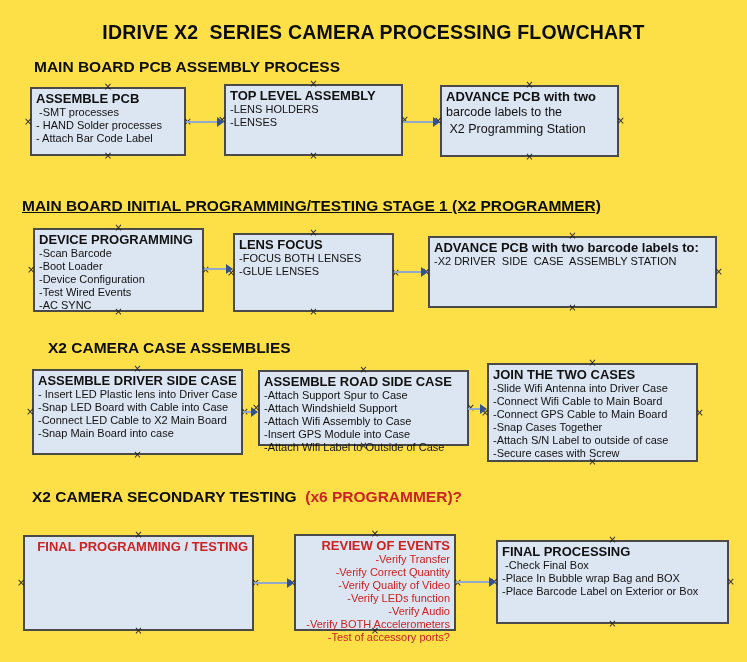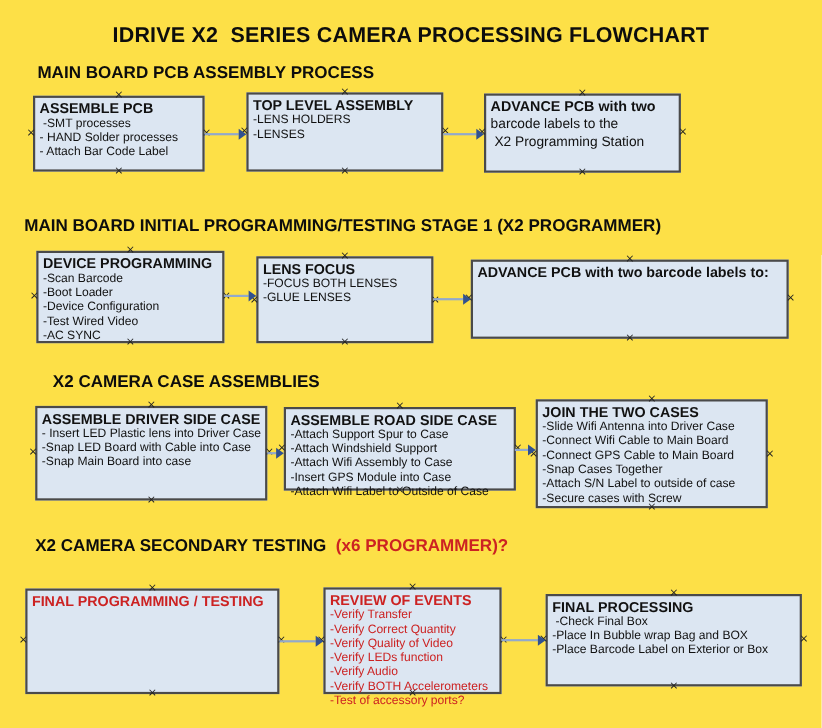--- a/index.html
+++ b/index.html
@@ -21,21 +21,21 @@
   .section-header{
     position:absolute;font-size:15.5px;font-weight:bold;white-space:pre;color:#0d0d0d;
   }
   .section-header .red{color:var(--red_text);}
   .fbox{
     position:absolute;box-sizing:border-box;background:var(--box_fill);
     border:2px solid var(--box_border);padding:2px 4px 0 4px;overflow:visible;
   }
   .fbox-title{font-size:13px;font-weight:bold;line-height:15px;white-space:pre;}
   .fbox-line{font-size:11px;line-height:13px;white-space:pre;}
-  .fbox.red .fbox-title,.fbox.red .fbox-line{color:var(--red_text);}
+  .fbox.red .fbox-title,.fbox.red .fbox-line{color:var(--red_text);text-align:right;}
   .fbox.bold-lines .fbox-line{font-weight:normal;font-size:12.5px;line-height:17px;}
   .cp{
     position:absolute;font-size:10px;line-height:10px;color:#222;
     font-family:"DejaVu Sans",sans-serif;pointer-events:none;
   }
   .cp-top{left:50%;top:-7px;transform:translateX(-50%);}
   .cp-bottom{left:50%;bottom:-7px;transform:translateX(-50%);}
   .cp-left{left:-8px;top:50%;transform:translateY(-50%);}
   .cp-right{right:-8px;top:50%;transform:translateY(-50%);}
   .arrow{position:absolute;height:2px;background:var(--arrow_line);}
@@ -46,21 +46,21 @@
   }
 </style>
 </head>
 <body>
 
 <div class="canvas">
 
   <div class="chart-title">IDRIVE X2  SERIES CAMERA PROCESSING FLOWCHART</div>
 
   <div class="section-header" style="left:34px;top:58px;">MAIN BOARD PCB ASSEMBLY PROCESS</div>
-  <div class="section-header" style="left:22px;top:197px;">MAIN BOARD INITIAL PROGRAMMING/TESTING STAGE 1 (X2 PROGRAMMER)</div>
+  <div class="section-header" style="left:22px;top:197px;text-decoration:underline;">MAIN BOARD INITIAL PROGRAMMING/TESTING STAGE 1 (X2 PROGRAMMER)</div>
   <div class="section-header" style="left:48px;top:339px;">X2 CAMERA CASE ASSEMBLIES</div>
   <div class="section-header" style="left:32px;top:488px;text-align:right;"><span>X2 CAMERA SECONDARY TESTING </span><span class="red"> (x6 PROGRAMMER)?</span></div>
 
   <div class="fbox" style="left:30px;top:87px;width:156px;height:69px;">
     <div class="fbox-title">ASSEMBLE PCB</div>
     <div class="fbox-items">
         <div class="fbox-line"> -SMT processes</div>
         <div class="fbox-line">- HAND Solder processes</div>
         <div class="fbox-line">- Attach Bar Code Label</div>
       </div>
@@ -91,52 +91,56 @@
       <span class="cp cp-left">×</span>
       <span class="cp cp-right">×</span>
     </div>
 
   <div class="fbox" style="left:33px;top:228px;width:171px;height:84px;">
     <div class="fbox-title">DEVICE PROGRAMMING</div>
     <div class="fbox-items">
         <div class="fbox-line">-Scan Barcode</div>
         <div class="fbox-line">-Boot Loader</div>
         <div class="fbox-line">-Device Configuration</div>
-        <div class="fbox-line">-Test Wired Video</div>
+        <div class="fbox-line">-Test Wired Events</div>
         <div class="fbox-line">-AC SYNC</div>
       </div>
   <span class="cp cp-top">×</span>
       <span class="cp cp-bottom">×</span>
       <span class="cp cp-left">×</span>
       <span class="cp cp-right">×</span>
     </div>
   <div class="fbox" style="left:233px;top:233px;width:161px;height:79px;">
     <div class="fbox-title">LENS FOCUS</div>
     <div class="fbox-items">
         <div class="fbox-line">-FOCUS BOTH LENSES</div>
         <div class="fbox-line">-GLUE LENSES</div>
       </div>
   <span class="cp cp-top">×</span>
       <span class="cp cp-bottom">×</span>
       <span class="cp cp-left">×</span>
       <span class="cp cp-right">×</span>
     </div>
   <div class="fbox" style="left:428px;top:236px;width:289px;height:72px;">
     <div class="fbox-title">ADVANCE PCB with two barcode labels to:</div>
+    <div class="fbox-items">
+        <div class="fbox-line">-X2 DRIVER  SIDE  CASE  ASSEMBLY STATION</div>
+      </div>
   <span class="cp cp-top">×</span>
       <span class="cp cp-bottom">×</span>
       <span class="cp cp-left">×</span>
       <span class="cp cp-right">×</span>
     </div>
 
   <div class="fbox" style="left:32px;top:369px;width:211px;height:86px;">
     <div class="fbox-title">ASSEMBLE DRIVER SIDE CASE</div>
     <div class="fbox-items">
         <div class="fbox-line">- Insert LED Plastic lens into Driver Case</div>
         <div class="fbox-line">-Snap LED Board with Cable into Case</div>
+        <div class="fbox-line">-Connect LED Cable to X2 Main Board</div>
         <div class="fbox-line">-Snap Main Board into case</div>
       </div>
   <span class="cp cp-top">×</span>
       <span class="cp cp-bottom">×</span>
       <span class="cp cp-left">×</span>
       <span class="cp cp-right">×</span>
     </div>
   <div class="fbox" style="left:258px;top:370px;width:211px;height:76px;">
     <div class="fbox-title">ASSEMBLE ROAD SIDE CASE</div>
     <div class="fbox-items">

